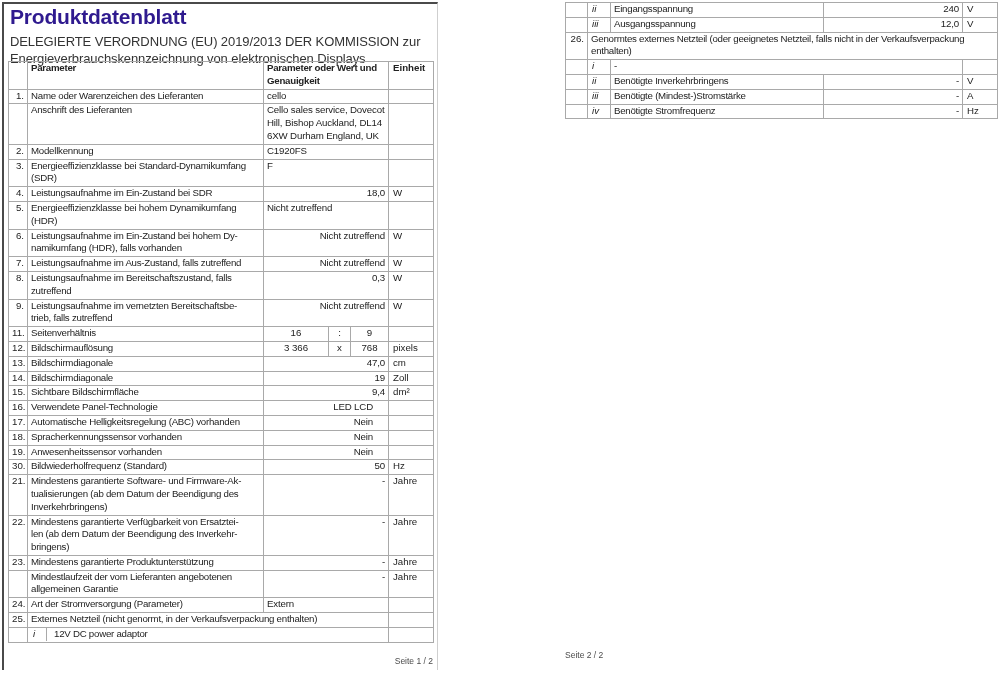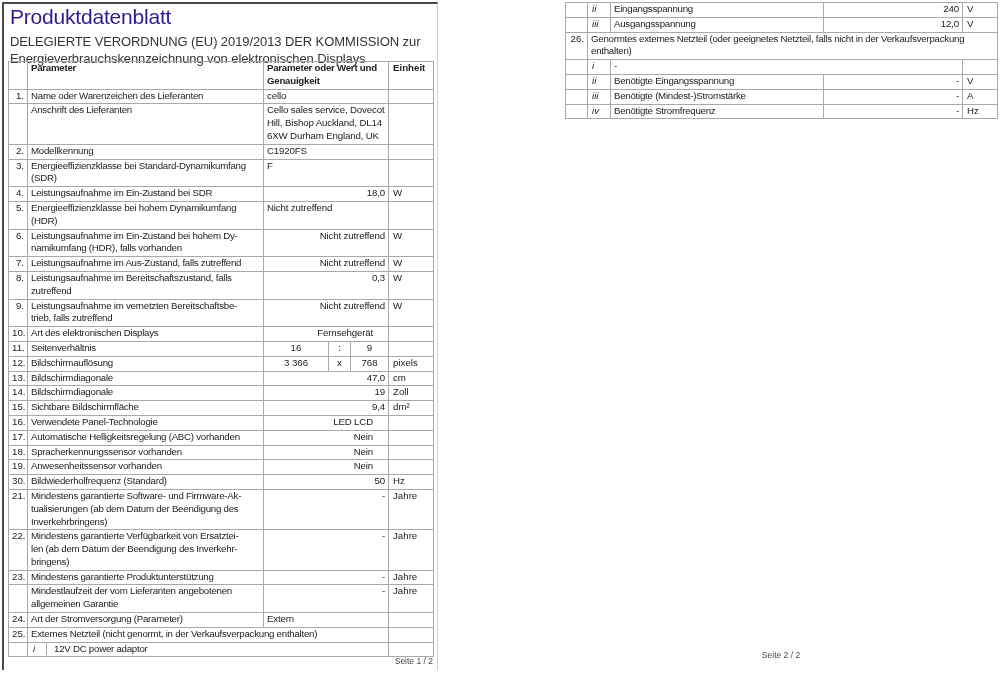--- a/index.html
+++ b/index.html
@@ -4,21 +4,21 @@
 <style>
   * { box-sizing: border-box; margin: 0; padding: 0; }
   html,body { width:1000px; height:673px; background:#ffffff; overflow:hidden;
     font-family:"Liberation Sans", sans-serif; }
   .canvas { position:relative; width:1000px; height:673px; background:#fff; }
 
   .page1-edge { position:absolute; left:2px; top:2px; width:436px; height:668px;
     border-left:2px solid #4a4a4a; border-top:2px solid #4a4a4a;
     border-right:1px solid #cfcfcf; }
 
-  .doc-title { position:absolute; left:10px; top:5px; font-size:21px; font-weight:normal;
+  .doc-title { position:absolute; left:10px; top:5px; font-size:21px; font-weight:bold;
     color:#2f1a8f; letter-spacing:-0.2px; }
   .doc-subtitle { position:absolute; left:10px; top:33px; font-size:13px; color:#333;
     line-height:1.32; white-space:pre-line; letter-spacing:-0.1px; }
 
   table { border-collapse:collapse; table-layout:fixed; }
   #t1 { position:absolute; left:8px; top:61px; width:425px; }
   #t2 { position:absolute; left:565px; top:2px; width:432px; }
 
   td { border:1px solid #a9a9a9; vertical-align:top; font-size:9.7px; color:#222;
     line-height:1.32; padding:0 3px 1px 3px; overflow:hidden; }
@@ -32,21 +32,21 @@
   td.ac { text-align:right; padding-right:15px; }
   td.vc { text-align:center; }
   td.unit { padding-left:4px; }
   td.sub { font-style:italic; padding-left:4px; }
 
   .subcell { font-style:italic; display:inline-block; width:16px;
     border-right:1px solid #a9a9a9; margin-right:7px; padding-left:2px; }
 
   .footer1 { position:absolute; left:8px; top:656px; width:425px; text-align:right;
     font-size:8.5px; color:#4a4a4a; }
-  .footer2 { position:absolute; left:565px; top:650px; width:432px; text-align:center;
+  .footer2 { position:absolute; left:565px; top:650px; width:432px; text-align:left;
     font-size:8.5px; color:#4a4a4a; }
 </style>
 </head>
 <body>
 
 <div class="canvas">
 
   <div class="page1-edge"></div>
 
   <div class="doc-title">Produktdatenblatt</div>
@@ -131,26 +131,20 @@
           <td class="unit">W</td>
         </tr>
         <tr>
           <td class="num">9.</td>
           <td class="param">Leistungsaufnahme im vernetzten Bereitschaftsbe-
 trieb, falls zutreffend</td>
           <td class="val ar" colspan="3">Nicht zutreffend</td>
           <td class="unit">W</td>
         </tr>
         <tr>
-          <td class="num">10.</td>
-          <td class="param">Art des elektronischen Displays</td>
-          <td class="val ac" colspan="3">Fernsehgerät</td>
-          <td class="unit"></td>
-        </tr>
-        <tr>
           <td class="num">11.</td>
           <td class="param">Seitenverhältnis</td>
           <td class="vc">16</td>
           <td class="vc">:</td>
           <td class="vc">9</td>
           <td class="unit"></td>
         </tr>
         <tr>
           <td class="num">12.</td>
           <td class="param">Bildschirmauflösung</td>
@@ -286,21 +280,21 @@
         </tr>
         <tr>
           <td class="num"></td>
           <td class="sub">i</td>
           <td class="val al" colspan="2">-</td>
           <td class="unit"></td>
         </tr>
         <tr>
           <td class="num"></td>
           <td class="sub">ii</td>
-          <td class="param">Benötigte Eingangsspannung</td>
+          <td class="param">Benötigte Inverkehrbringens</td>
           <td class="val ar">-</td>
           <td class="unit">V</td>
         </tr>
         <tr>
           <td class="num"></td>
           <td class="sub">iii</td>
           <td class="param">Benötigte (Mindest-)Stromstärke</td>
           <td class="val ar">-</td>
           <td class="unit">A</td>
         </tr>

